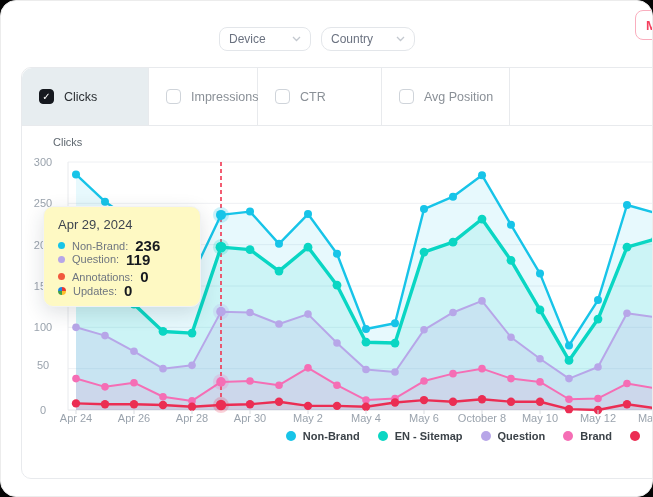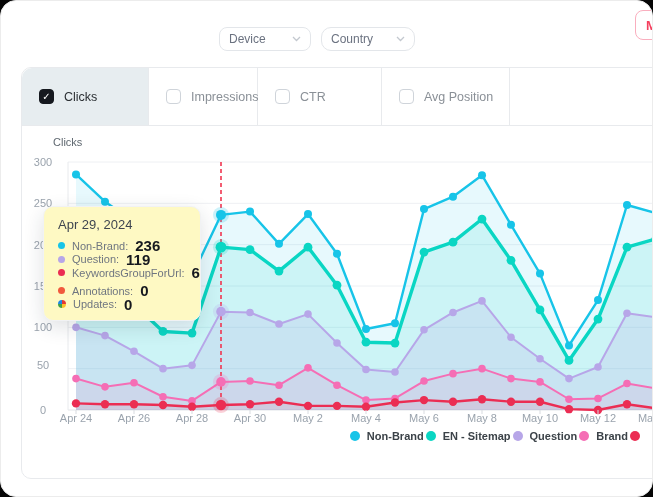--- a/index.html
+++ b/index.html
@@ -68,21 +68,21 @@
     display:flex; align-items:center; justify-content:center;
     font-size:10px; line-height:1;
   }
   .axis-title { position:absolute; left:31px; top:68px; font-size:11px; color:#5f6870; }
   .ylab { position:absolute; font-size:11px; color:#9aa3ad; width:26px; text-align:center; left:8px; }
   .xlab { position:absolute; top:344px; font-size:11px; color:#9aa3ad; transform:translateX(-50%); white-space:nowrap; }
   #plot { position:absolute; left:40px; top:94px; overflow:visible; }
   
   .legend {
     position:absolute; top:362px; right:25px;
-    display:flex; align-items:center; gap:2px;
+    display:flex; align-items:center; gap:18px;
   }
   .legend-item { display:flex; align-items:center; gap:7px; cursor:pointer; }
   .legend-dot { width:10px; height:10px; border-radius:50%; }
   .legend-label { font-size:11px; font-weight:bold; color:#3b4248; }
   
   .tooltip {
     position:absolute; left:42px; top:205px; width:158px;
     background:#fef9c3; border-radius:10px; border:1px solid #f1f2f4;
     box-shadow:0 6px 20px rgba(30,40,60,.14);
     padding:10px 14px 9px 14px; z-index:5;
@@ -298,21 +298,21 @@
       </svg>
 
     <div id="xlabels">
         <div class="xlab" style="left: 54px;">Apr 24</div>
         <div class="xlab" style="left: 112px;">Apr 26</div>
         <div class="xlab" style="left: 170px;">Apr 28</div>
         <div class="xlab" style="left: 228px;">Apr 30</div>
         <div class="xlab" style="left: 286px;">May 2</div>
         <div class="xlab" style="left: 344px;">May 4</div>
         <div class="xlab" style="left: 402px;">May 6</div>
-        <div class="xlab" style="left: 460px;">May 8</div>
+        <div class="xlab" style="left: 460px;">October 8</div>
         <div class="xlab" style="left: 518px;">May 10</div>
         <div class="xlab" style="left: 576px;">May 12</div>
         <div class="xlab" style="left: 634px;">May 14</div>
       </div>
 
     <div class="legend" id="legend">
         <div class="legend-item">
           <span class="legend-dot" style="background: rgb(23, 196, 232);"></span>
           <span class="legend-label">Non-Brand</span>
         </div>
@@ -340,25 +340,20 @@
         <div class="tt-row">
           <span class="tt-dot" style="background: rgb(23, 196, 232);"></span>
           <span class="tt-label">Non-Brand:</span>
           <span class="tt-val">236</span>
         </div>
         <div class="tt-row">
           <span class="tt-dot" style="background: rgb(183, 166, 232);"></span>
           <span class="tt-label">Question:</span>
           <span class="tt-val">119</span>
         </div>
-        <div class="tt-row">
-          <span class="tt-dot" style="background: rgb(235, 45, 83);"></span>
-          <span class="tt-label">KeywordsGroupForUrl:</span>
-          <span class="tt-val">6</span>
-        </div>
       </div>
     <div class="tt-gap"></div>
     <div id="tt-extra-rows">
         <div class="tt-row">
           <span class="tt-dot" style="background: rgb(241, 89, 61);"></span>
           <span class="tt-label">Annotations:</span>
           <span class="tt-val">0</span>
         </div>
         <div class="tt-row">
           <span class="updates-dot"></span>

